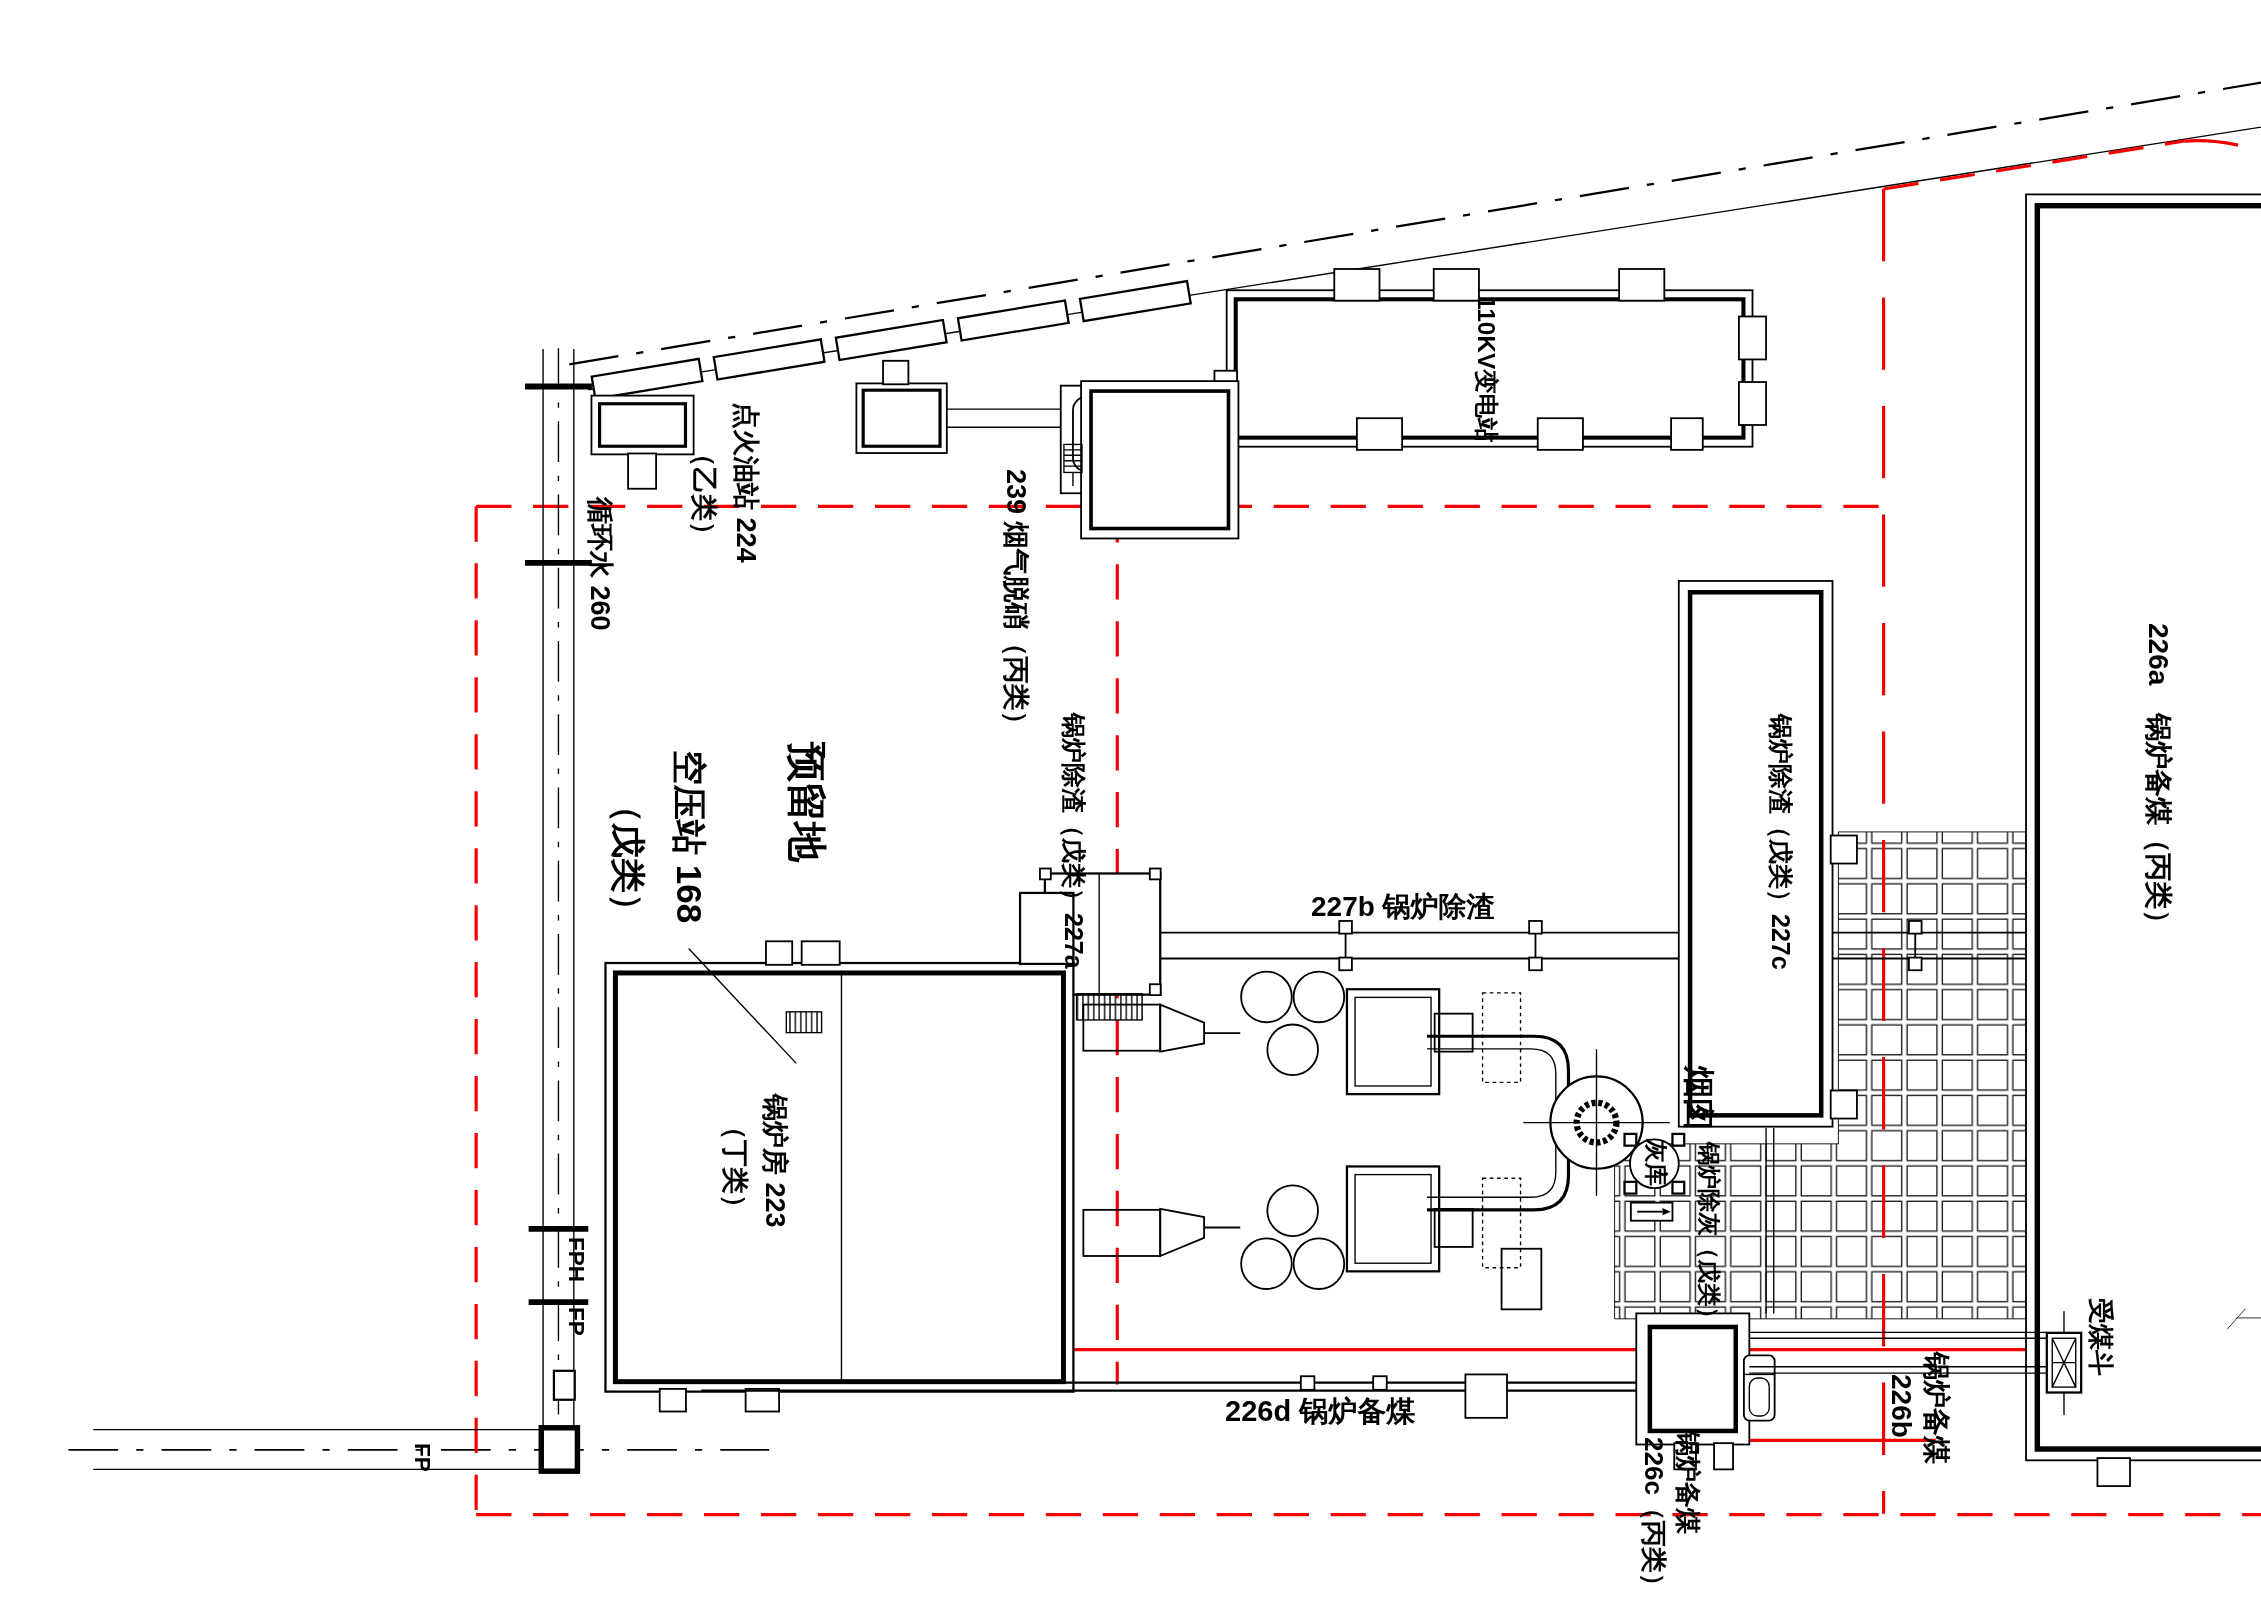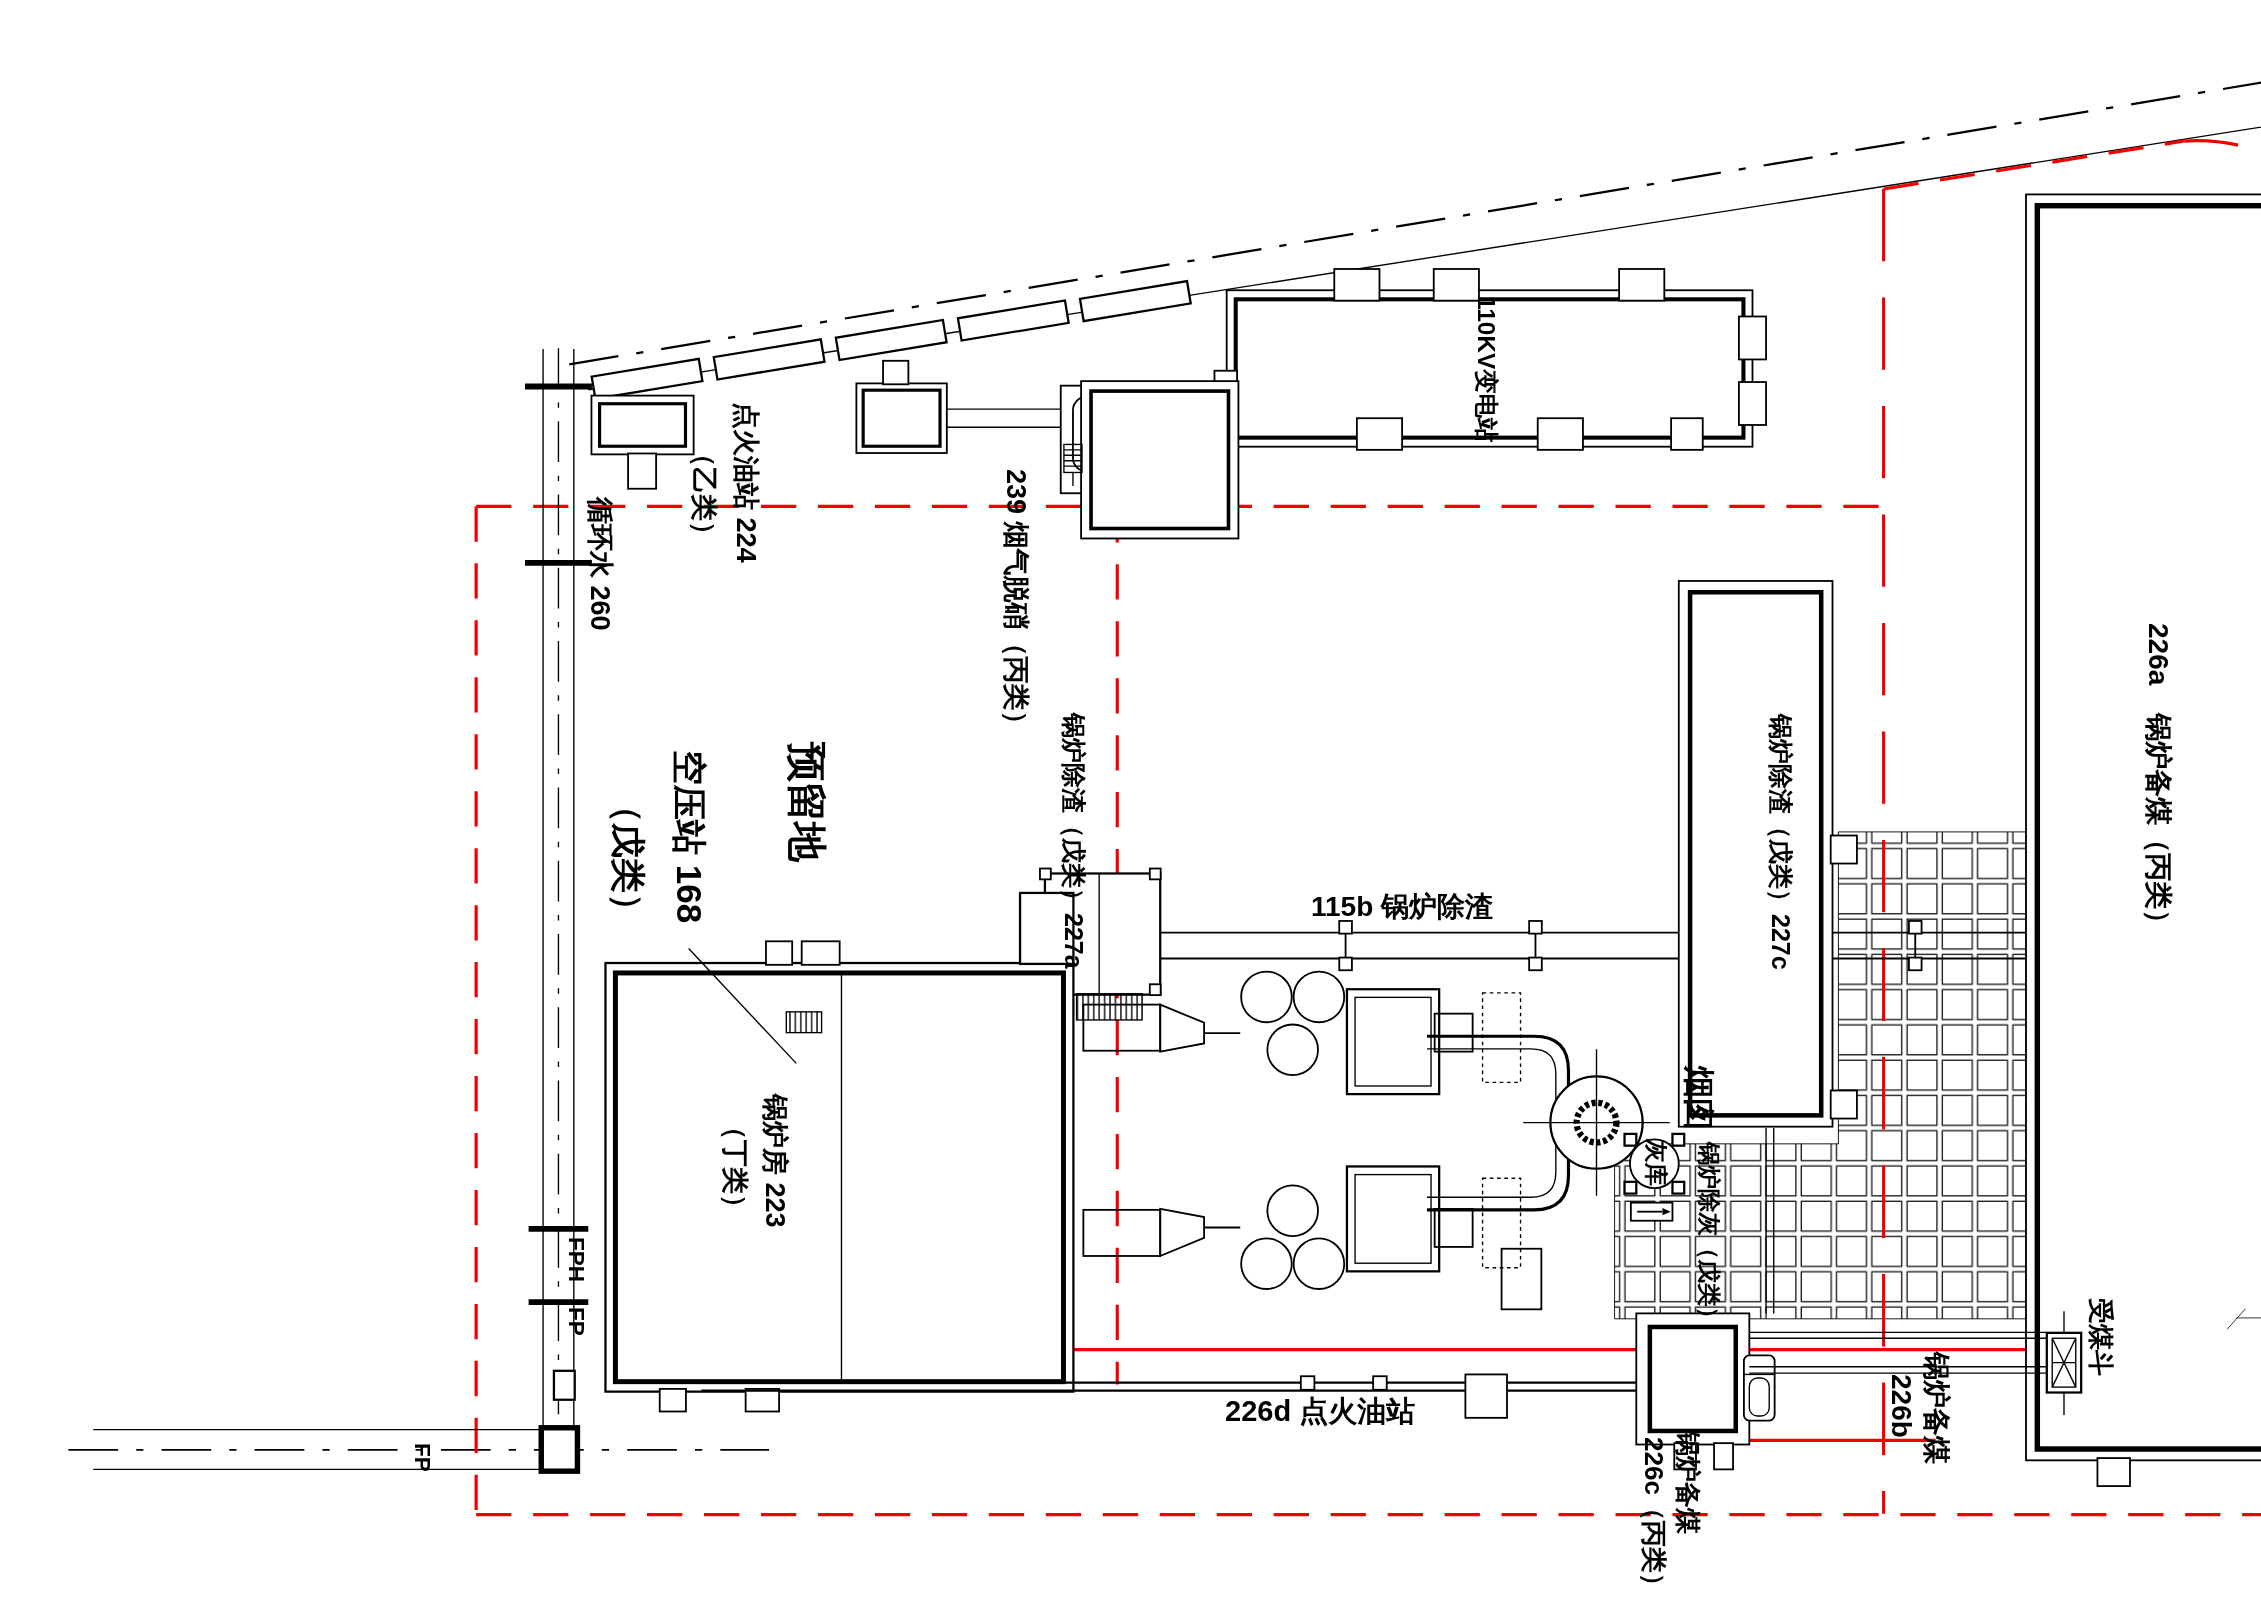--- a/index.html
+++ b/index.html
@@ -230,26 +230,26 @@
   <div class="lbl rot" style="left:1498px;top:296px;font-size:24.4px;">110KV变电站</div>
   <div class="lbl rot" style="left:2172px;top:623px;font-size:28px;">226a　锅炉备煤（丙类）</div>
   <div class="lbl rot" style="left:827px;top:742px;font-size:40px;">预留地</div>
   <div class="lbl rot" style="left:707px;top:750px;font-size:35px;">空压站 168</div>
   <div class="lbl rot" style="left:646px;top:788px;font-size:35px;">（戊类）</div>
   <div class="lbl rot" style="left:613px;top:497px;font-size:27px;">循环水 260</div>
   <div class="lbl rot" style="left:759px;top:402px;font-size:27px;">点火油站 224</div>
   <div class="lbl rot" style="left:717px;top:440px;font-size:27px;">（乙类）</div>
   <div class="lbl rot" style="left:1029px;top:469px;font-size:27px;">239 烟气脱硝（丙类）</div>
   <div class="lbl rot" style="left:1086px;top:713px;font-size:25px;">锅炉除渣（戊类）227a</div>
-  <div class="lbl" style="left:1311px;top:893px;font-size:28px;">115b 锅炉除渣</div>
+  <div class="lbl" style="left:1311px;top:893px;font-size:28px;">227b 锅炉除渣</div>
   <div class="lbl rot" style="left:1793px;top:714px;font-size:25px;">锅炉除渣（戊类）227c</div>
   <div class="lbl rot" style="left:1715px;top:1066px;font-size:32px;">烟囱</div>
   <div class="lbl rot" style="left:1667px;top:1139px;font-size:23.5px;">灰库</div>
   <div class="lbl rot" style="left:1720px;top:1142px;font-size:23.5px;">锅炉除灰（戊类）</div>
-  <div class="lbl" style="left:1225px;top:1397px;font-size:29px;">226d 点火油站</div>
+  <div class="lbl" style="left:1225px;top:1397px;font-size:29px;">226d 锅炉备煤</div>
   <div class="lbl rot" style="left:1701px;top:1430px;font-size:26px;">锅炉备煤</div>
   <div class="lbl rot" style="left:1667px;top:1437px;font-size:26px;">226c（丙类）</div>
   <div class="lbl rot" style="left:1950px;top:1352px;font-size:28px;">锅炉备煤</div>
   <div class="lbl rot" style="left:1915px;top:1374px;font-size:28px;">226b</div>
   <div class="lbl rot" style="left:2114px;top:1298px;font-size:26px;">受煤斗</div>
   <div class="lbl rot" style="left:788px;top:1094px;font-size:27px;">锅炉房 223</div>
   <div class="lbl rot" style="left:748px;top:1113px;font-size:27px;">（丁类）</div>
   <div class="lbl rot" style="left:587px;top:1237px;font-size:22.6px;">FPH</div>
   <div class="lbl rot" style="left:587px;top:1307px;font-size:22.6px;">FP</div>
   <div class="lbl rot" style="left:433px;top:1443px;font-size:22.6px;">FP</div>

